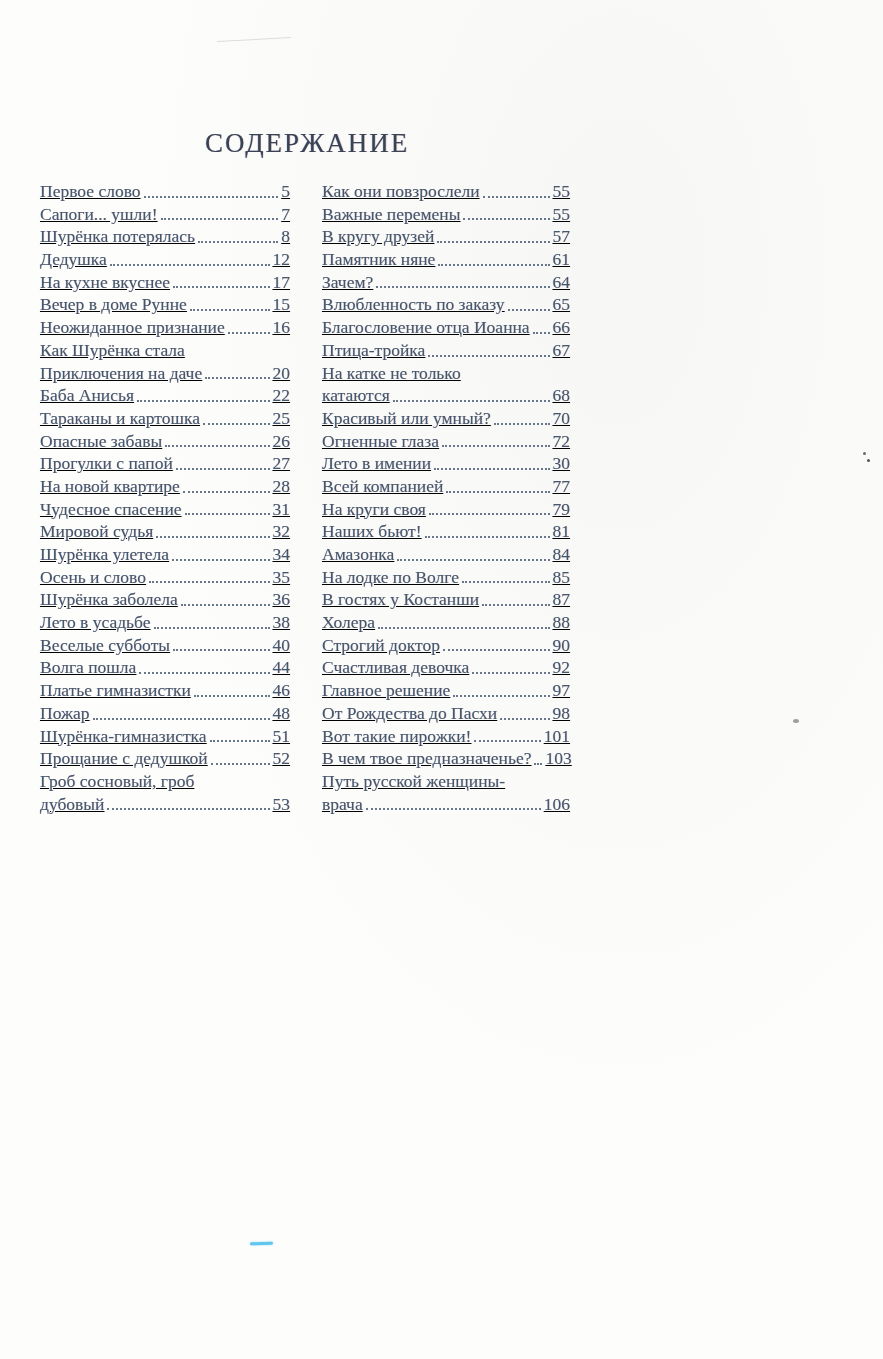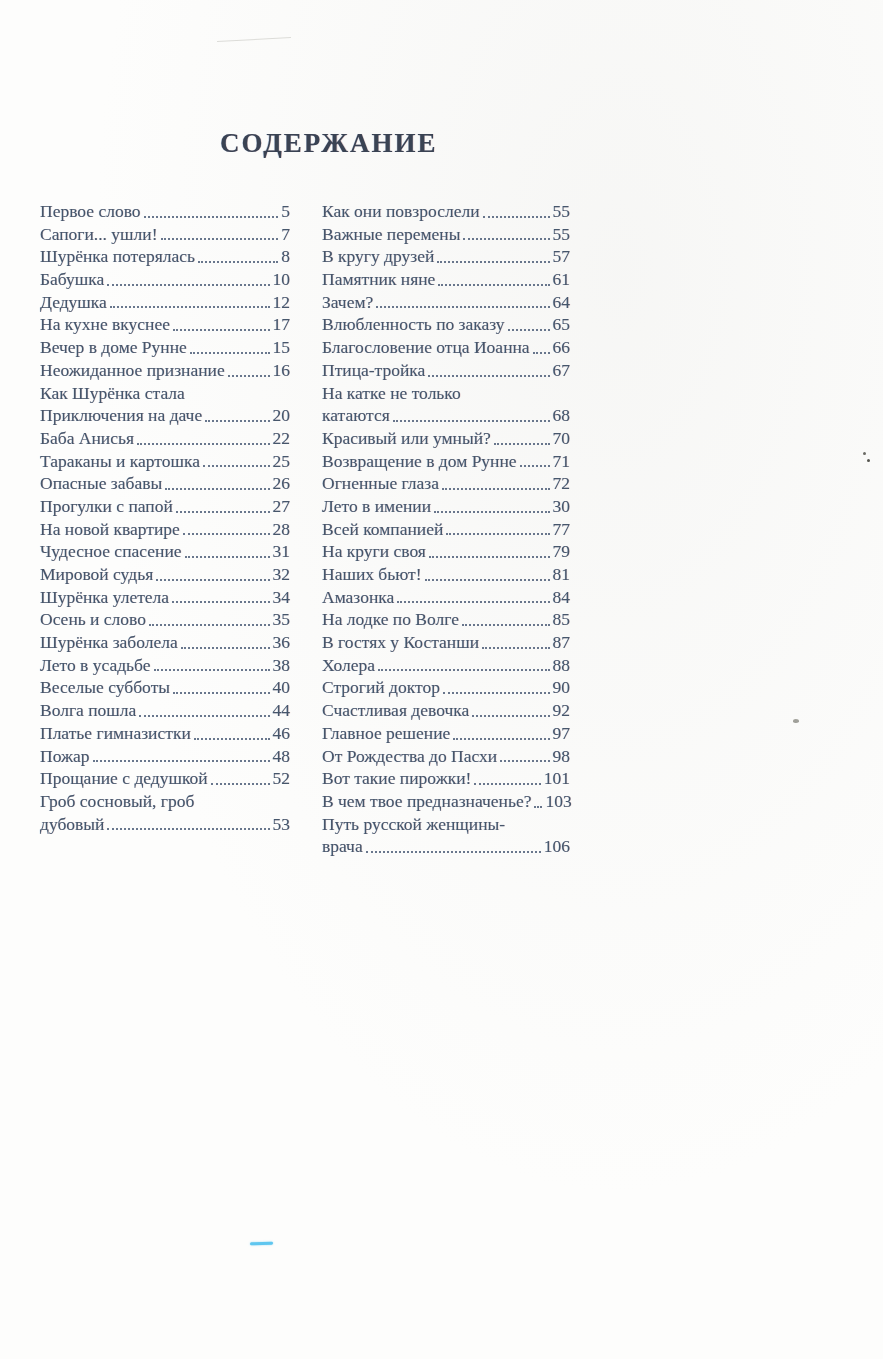--- a/index.html
+++ b/index.html
@@ -18,29 +18,29 @@
   .scan-page{
     position:absolute;inset:0;
     background:
       radial-gradient(ellipse at 70% 20%, rgba(240,240,238,0.5), rgba(0,0,0,0) 60%),
       var(--bg);
   }
   .toc-title{
     position:absolute;
     left:205px;top:110px;
     font-size:27px;
-    font-weight:bold;
+    font-weight:normal;
     letter-spacing:2px;
     color:var(--title);
     text-shadow:0.6px 0 rgba(150,60,60,0.28), -0.6px 0 rgba(60,120,190,0.28);
-    margin-left:15px;
   }
   .toc-col{
     position:absolute;
-    top:200px;
+    top:180px;
+    text-decoration:underline;
   }
   .toc-col.left{ left:40px;  width:250px; }
   .toc-col.right{ left:322px; width:248px; }
   .row{
     display:flex;
     height:22.7px;
     line-height:22.7px;
     font-size:17.5px;
     color:var(--text);
     text-shadow:0.5px 0 rgba(170,70,70,0.22), -0.5px 0 rgba(70,140,200,0.22);
@@ -89,25 +89,20 @@
         <span class="t">Сапоги... ушли!</span>
         <span class="dots"></span>
         <span class="pg">7</span>
       </div>
       <div class="row">
         <span class="t">Шурёнка потерялась</span>
         <span class="dots"></span>
         <span class="pg">8</span>
       </div>
       <div class="row">
-        <span class="t">Бабушка</span>
-        <span class="dots"></span>
-        <span class="pg">10</span>
-      </div>
-      <div class="row">
         <span class="t">Дедушка</span>
         <span class="dots"></span>
         <span class="pg">12</span>
       </div>
       <div class="row">
         <span class="t">На кухне вкуснее</span>
         <span class="dots"></span>
         <span class="pg">17</span>
       </div>
       <div class="row">
@@ -195,20 +190,25 @@
       </div>
       <div class="row">
         <span class="t">Платье гимназистки</span>
         <span class="dots"></span>
         <span class="pg">46</span>
       </div>
       <div class="row">
         <span class="t">Пожар</span>
         <span class="dots"></span>
         <span class="pg">48</span>
+      </div>
+      <div class="row">
+        <span class="t">Шурёнка-гимназистка</span>
+        <span class="dots"></span>
+        <span class="pg">51</span>
       </div>
       <div class="row">
         <span class="t">Прощание с дедушкой</span>
         <span class="dots"></span>
         <span class="pg">52</span>
       </div>
       <div class="row">
         <span class="t">Гроб сосновый, гроб</span>
       </div>
       <div class="row">
@@ -263,25 +263,20 @@
       </div>
       <div class="row">
         <span class="t">катаются</span>
         <span class="dots"></span>
         <span class="pg">68</span>
       </div>
       <div class="row">
         <span class="t">Красивый или умный?</span>
         <span class="dots"></span>
         <span class="pg">70</span>
-      </div>
-      <div class="row">
-        <span class="t">Возвращение в дом Рунне</span>
-        <span class="dots"></span>
-        <span class="pg">71</span>
       </div>
       <div class="row">
         <span class="t">Огненные глаза</span>
         <span class="dots"></span>
         <span class="pg">72</span>
       </div>
       <div class="row">
         <span class="t">Лето в имении</span>
         <span class="dots"></span>
         <span class="pg">30</span>

